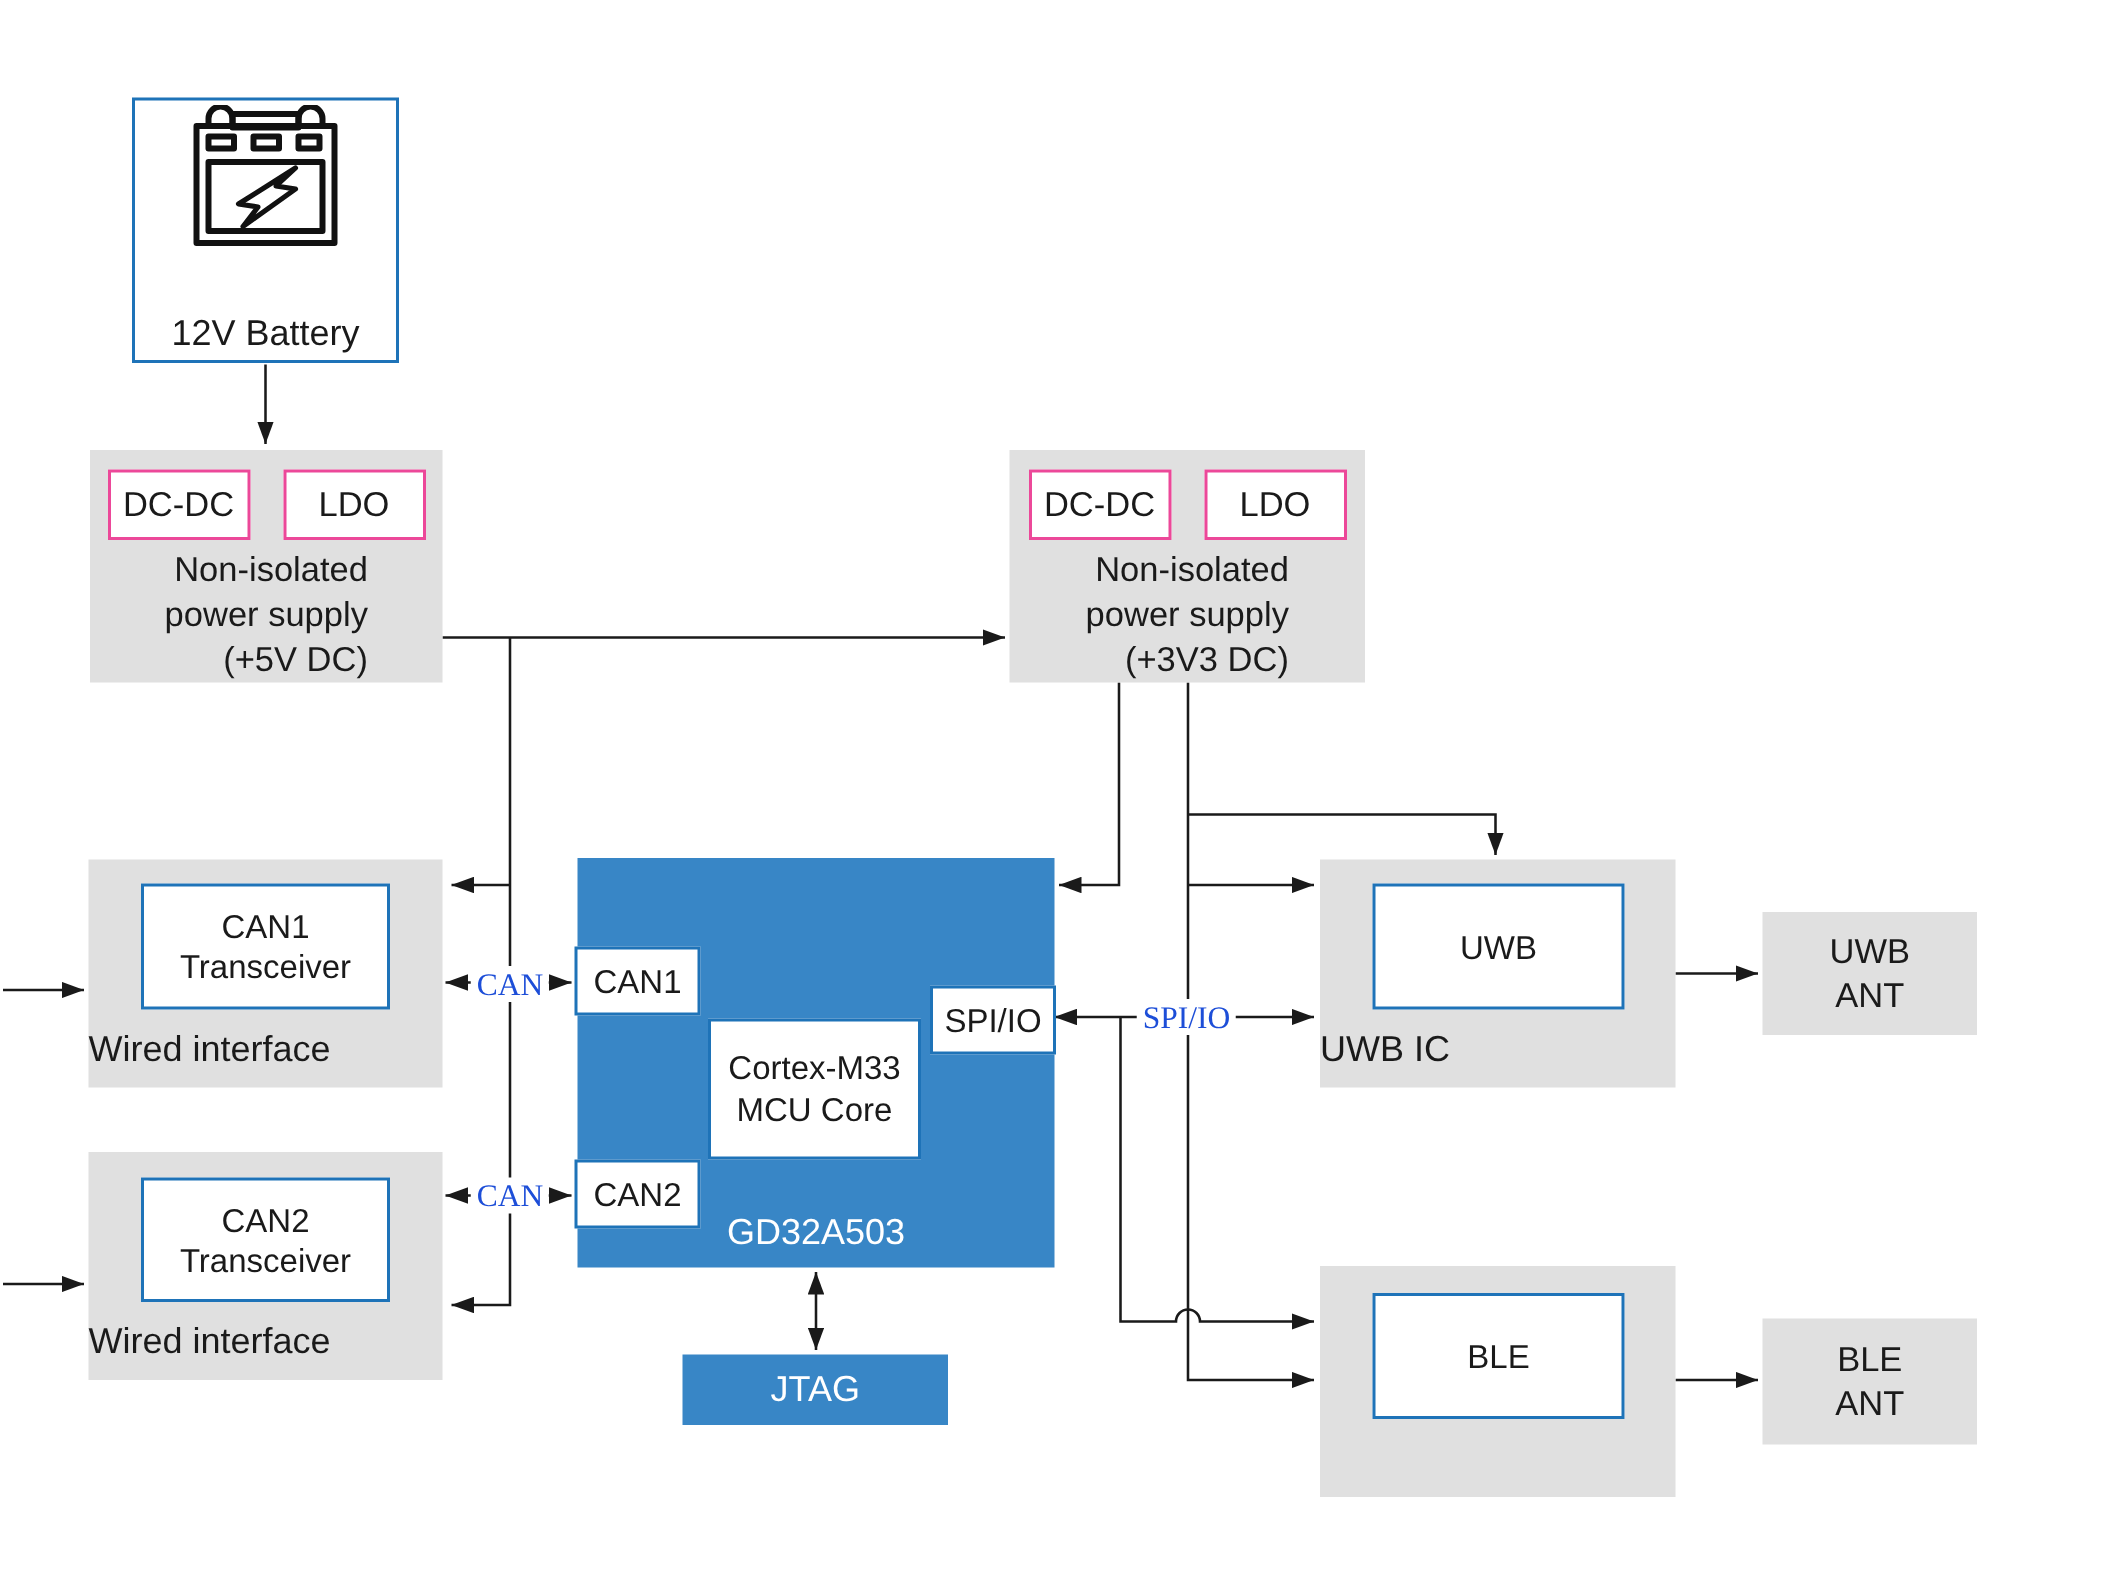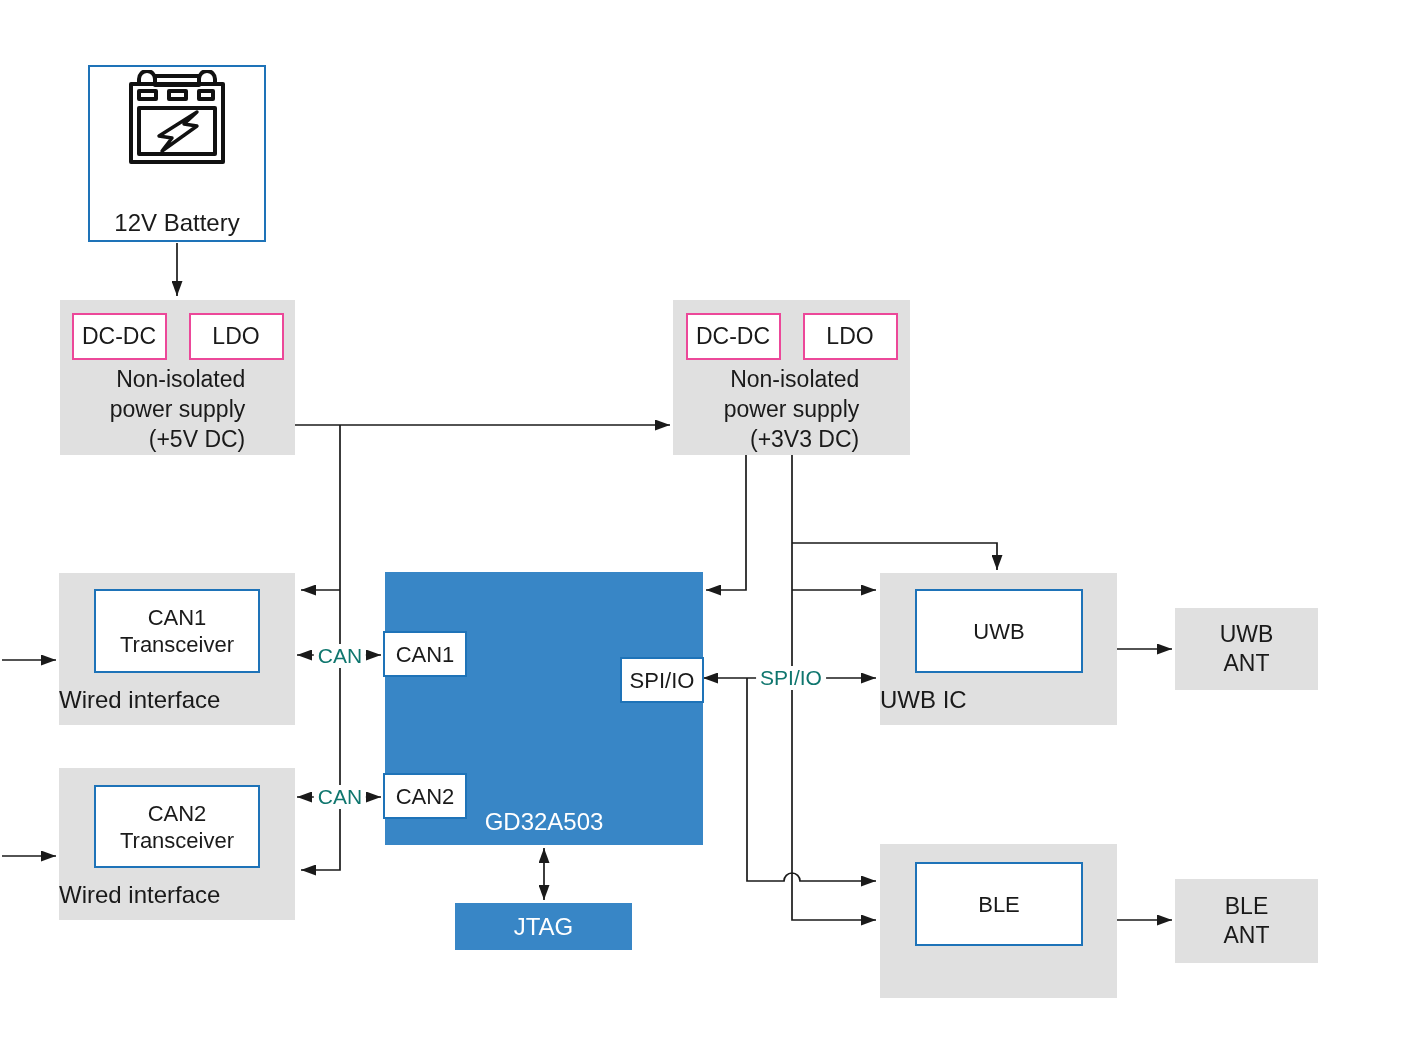--- a/index.html
+++ b/index.html
@@ -32,21 +32,21 @@
   }
   .battery-label{font-size:24px;}
   .mcu-name{position:absolute;left:0;right:0;top:236px;text-align:center;color:#fff;font-size:24px;}
   .jtag{display:flex;align-items:center;justify-content:center;color:#fff;font-size:24px;}
   .ant{
     display:flex;align-items:center;justify-content:center;text-align:center;
     font-size:23px;line-height:29px;
   }
   .bus-label{
     position:absolute;transform:translate(-50%,-50%);background:#ffffff;
-    padding:1px 4px;font-size:21px;line-height:22px;color:#0f766e;
+    padding:1px 4px;font-size:21px;line-height:22px;color:#1d4ed8;font-family:Liberation Serif, serif;
   }
 </style>
 </head>
 <body>
 
 <div class="canvas">
 
   <svg class="wires" viewBox="0 0 1418 1064">
     <defs>
       <marker id="arr" markerUnits="userSpaceOnUse" markerWidth="15" markerHeight="11" refX="15" refY="5.5" orient="auto">
@@ -123,20 +123,22 @@
   <div class="box gray" style="left:59px;top:768px;width:236px;height:152px;">
     <div class="chip preline" style="left:35px;top:17px;width:166px;height:83px;">CAN2
 Transceiver</div>
     <div class="caption" style="top:113px;">Wired interface</div>
   </div>
 
   <div class="box bluefill" style="left:385px;top:572px;width:318px;height:273px;">
     <div class="chip" style="left:-2px;top:59px;width:84px;height:46px;">CAN1</div>
     <div class="chip" style="left:-2px;top:201px;width:84px;height:46px;">CAN2</div>
     <div class="chip" style="left:235px;top:85px;width:84px;height:46px;">SPI/IO</div>
+    <div class="chip preline" style="left:87px;top:107px;width:142px;height:94px;line-height:28px;">Cortex-M33
+MCU Core</div>
     <div class="mcu-name">GD32A503</div>
   </div>
 
   <div class="box bluefill jtag" style="left:455px;top:903px;width:177px;height:47px;">JTAG</div>
 
   <div class="box gray" style="left:880px;top:573px;width:237px;height:152px;">
     <div class="chip" style="left:35px;top:16px;width:168px;height:84px;">UWB</div>
     <div class="caption" style="top:113px;">UWB IC</div>
   </div>
 

